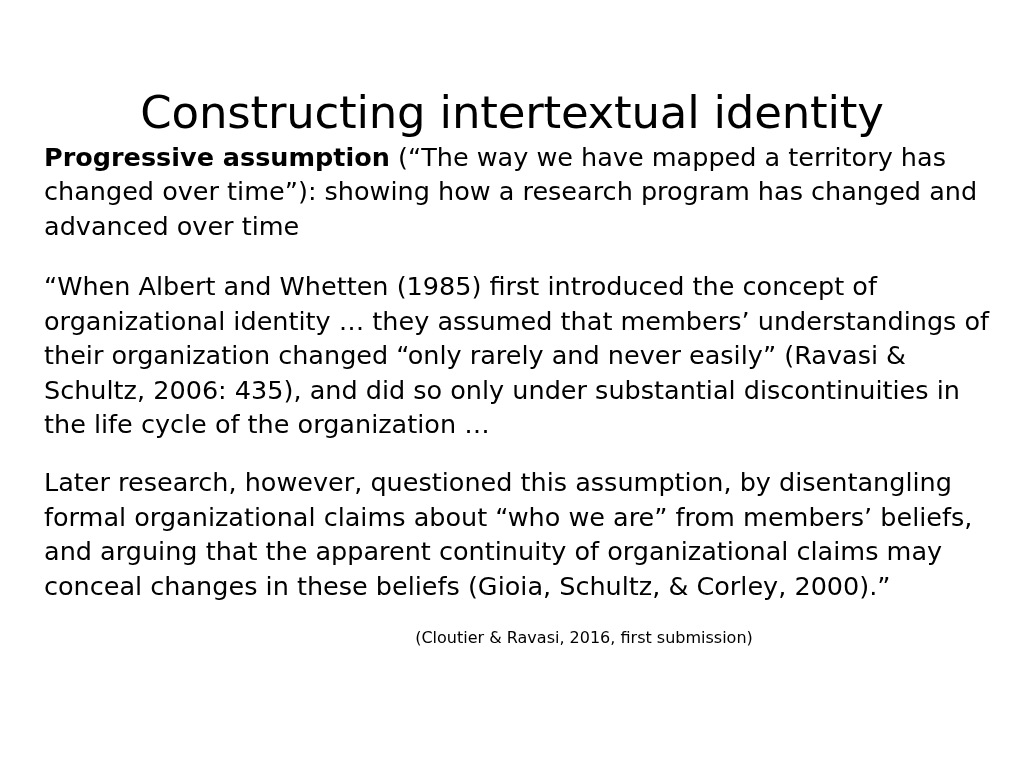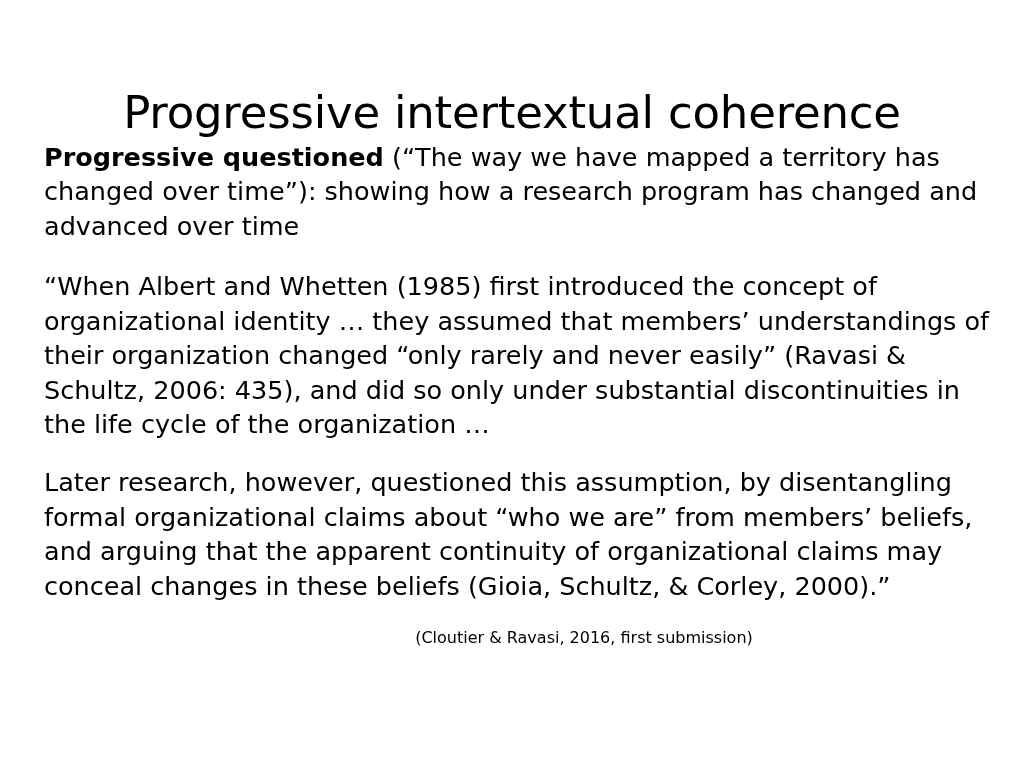--- a/index.html
+++ b/index.html
@@ -58,26 +58,26 @@
     margin: 10px 0 0 0;
     text-align: center;
     padding-left: 130px;
   }
 </style>
 </head>
 <body>
 
 <div class="slide">
 
-  <h1 class="slide-title">Progressive intertextual coherence</h1>
+  <h1 class="slide-title">Constructing intertextual identity</h1>
 
   <div class="body-block">
 
     <p class="para tight">
-      <span class="lead">Progressive questioned</span><span> (“The way we have mapped a territory has changed over time”): showing how a research program has changed and advanced over time</span>
+      <span class="lead">Progressive assumption</span><span> (“The way we have mapped a territory has changed over time”): showing how a research program has changed and advanced over time</span>
     </p>
 
     <p class="para">“When Albert and Whetten (1985) first introduced the concept of organizational identity … they assumed that members’ understandings of their organization changed “only rarely and never easily” (Ravasi &amp; Schultz, 2006: 435), and did so only under substantial discontinuities in the life cycle of the organization …</p>
 
     <p class="para">Later research, however, questioned this assumption, by disentangling formal organizational claims about “who we are” from members’ beliefs, and arguing that the apparent continuity of organizational claims may conceal changes in these beliefs (Gioia, Schultz, &amp; Corley, 2000).”</p>
 
     <p class="attribution">(Cloutier &amp; Ravasi, 2016, first submission)</p>
 
   </div>
 </div>

